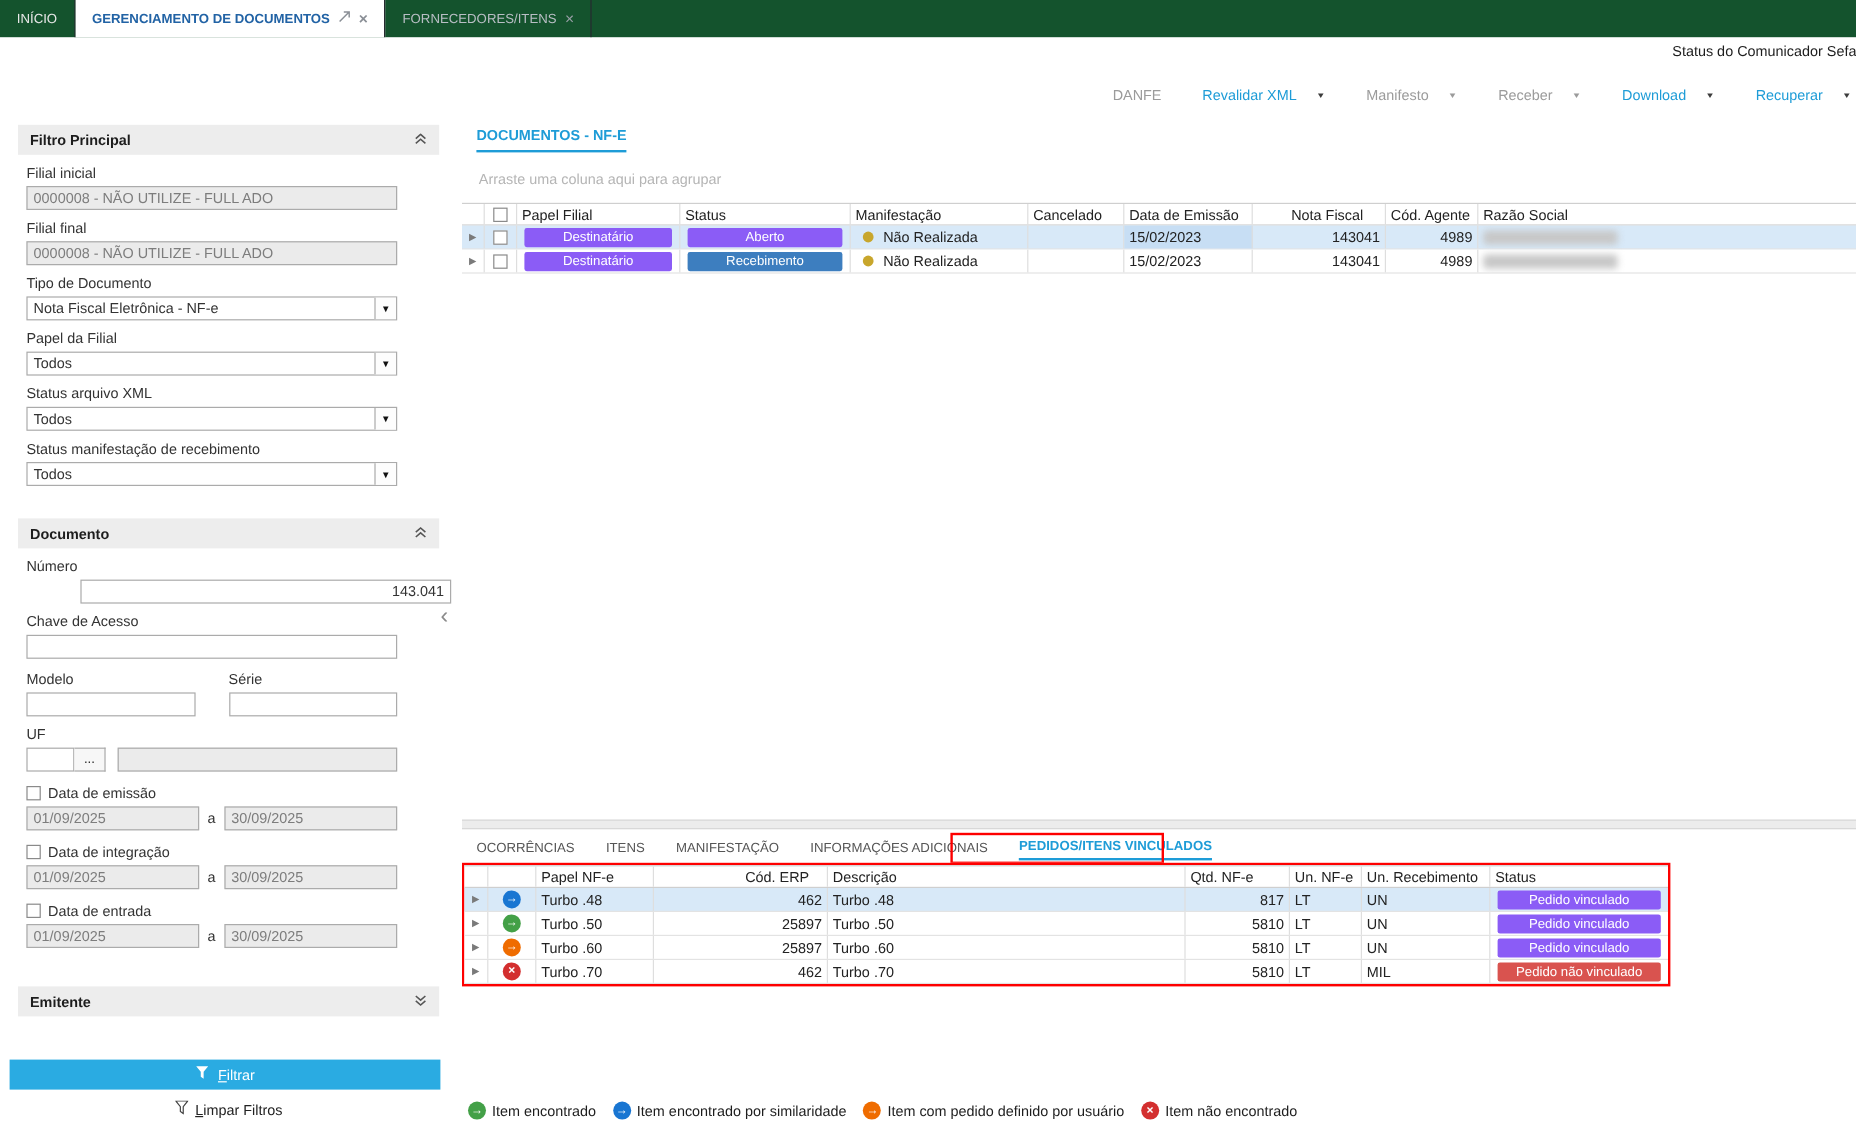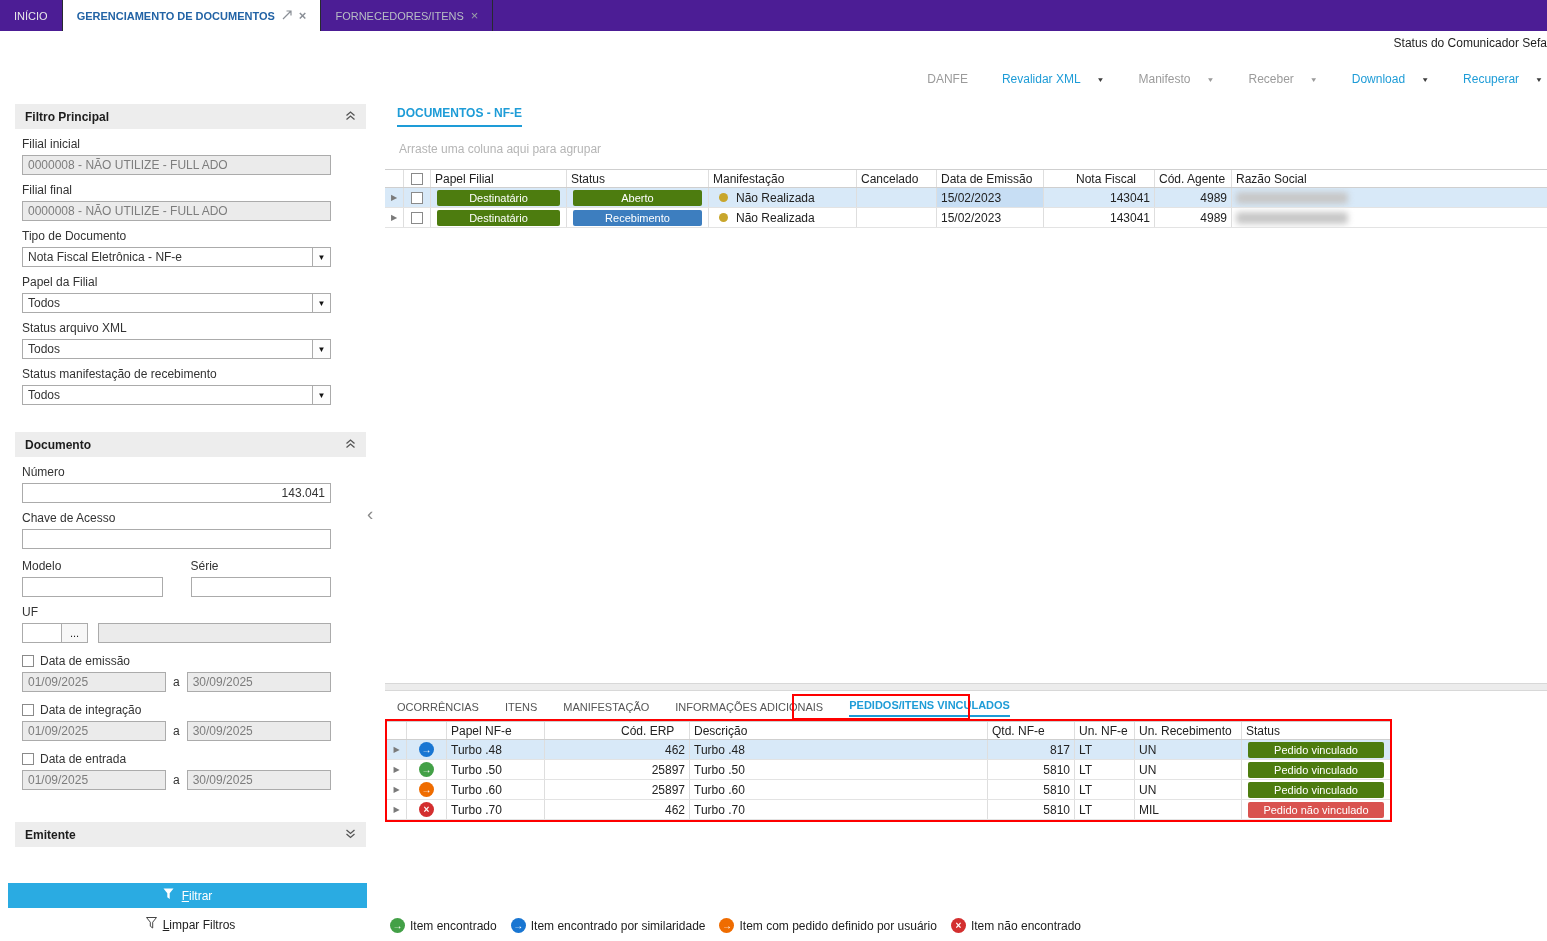--- a/index.html
+++ b/index.html
@@ -1,21 +1,21 @@
 <!DOCTYPE html>
 <html><head>
 <meta charset="utf-8">
 <style>
   * { margin:0; padding:0; box-sizing:border-box; }
   html,body { background:#fff; }
   body { font-family:"Liberation Sans", sans-serif; }
   #app { position:relative; width:1547px; height:941px; background:#fff; overflow:hidden; outline:1px solid #1a1a1a; }
 
   
-  .tabbar { position:absolute; top:0; left:0; right:0; height:31px; background:#4c1d95; display:flex; align-items:stretch; }
+  .tabbar { position:absolute; top:0; left:0; right:0; height:31px; background:#14532d; display:flex; align-items:stretch; }
   .tab { display:flex; align-items:center; gap:7px; padding:0 14px; color:#e8e8e8; font-size:11px; cursor:pointer; border-right:1px solid #272a30; }
   .tab.active { background:#ffffff; color:#2263a5; font-weight:bold; }
   .tab.dim { color:#b9bec5; }
   .tab .x { color:#9aa0a8; font-size:13px; line-height:1; }
   .tab.active .x { color:#8a8f96; }
 
   
   .sefaz { position:absolute; top:36px; right:0px; font-size:12px; color:#1d1d1d; white-space:nowrap; }
 
   
@@ -26,21 +26,21 @@
   .tb-caret { font-size:8px; color:#3c3c3c; transform:scaleY(.8); }
   .tb-item.disabled .tb-caret { color:#9b9b9b; }
 
   
   .sidebar { position:absolute; left:15px; top:104px; width:351px; height:832px; font-size:12px; color:#333; }
   .sec-head { height:25px; background:#ededed; display:flex; align-items:center; justify-content:space-between; padding:0 10px; font-weight:bold; color:#1d1d1d; cursor:pointer; }
   .fld { margin:8px 0 0 7px; width:309px; }
   .fld > label { display:block; margin-bottom:4px; color:#333; }
   .inp { width:100%; height:20px; border:1px solid #ababab; background:#fff; font:12px "Liberation Sans", sans-serif; padding:0 5px; color:#333; }
   .inp.ro { background:#ebebeb; color:#7d7d7d; }
-  .inp.num { text-align:right; }
+  .inp.num { text-align:right;margin-left:45px; }
   .combo { position:relative; }
   .combo .inp { padding-right:22px; }
   .combo .arrow { position:absolute; right:1px; top:1px; bottom:1px; width:18px; background:#fdfdfd; border-left:1px solid #ababab; display:flex; align-items:center; justify-content:center; font-size:8px; color:#111; cursor:pointer; }
   .two-col { display:flex; gap:28px; margin:10px 0 0 7px; width:309px; }
   .two-col .half { width:148px; }
   .two-col .half label { display:block; margin-bottom:4px; }
   .uf-row { display:flex; align-items:center; margin-top:4px; }
   .uf-inp { width:40px; }
   .dots-btn { width:26px; height:20px; border:1px solid #ababab; border-left:none; background:#f7f7f7; font-size:11px; line-height:14px; text-align:center; cursor:pointer; color:#222; }
   .uf-ro { flex:1; margin-left:10px; }
@@ -65,21 +65,21 @@
   .g-head { display:flex; height:19px; border-top:1px solid #cfcfcf; border-bottom:1px solid #cfcfcf; background:#fff; align-items:stretch; }
   .g-row { display:flex; height:20px; border-bottom:1px solid #e3e3e3; background:#fff; align-items:stretch; }
   .g-row.sel { background:#d8e9f8; }
   .c { border-right:1px solid #dedede; padding:0 4px; display:flex; align-items:center; overflow:hidden; white-space:nowrap; }
   .c.r { justify-content:flex-end; }
   .c.last { flex:1; border-right:none; }
   .c.focus { background:#c7def4; }
   .exp-ico { font-size:8px; color:#7a7a7a; }
   .hcb { width:12px; height:12px; border:1px solid #8a8a8a; background:#fff; cursor:pointer; }
   .badge { flex:1; margin:2px 2px; border-radius:2px; color:#fff; font-size:11px; display:flex; align-items:center; justify-content:center; height:16px; }
-  .badge.green { background:#4d7c0f; }
+  .badge.green { background:#8b5cf6; }
   .badge.blue { background:#3d7ebf; }
   .badge.red { background:#d9534f; }
   .dot { width:9px; height:9px; border-radius:50%; background:#c8a62c; margin:0 8px 0 6px; flex:none; }
   .blur-bar { width:112px; height:12px; background:#c7c7c7; border-radius:3px; filter:blur(3px); }
 
   .docs-grid { position:absolute; left:385px; top:169px; right:0; }
   .docs-grid .c-exp { width:19px; justify-content:center; }
   .docs-grid .c-chk { width:27px; justify-content:center; }
   .docs-grid .c-papel { width:136px; }
   .docs-grid .c-status { width:142px; }

